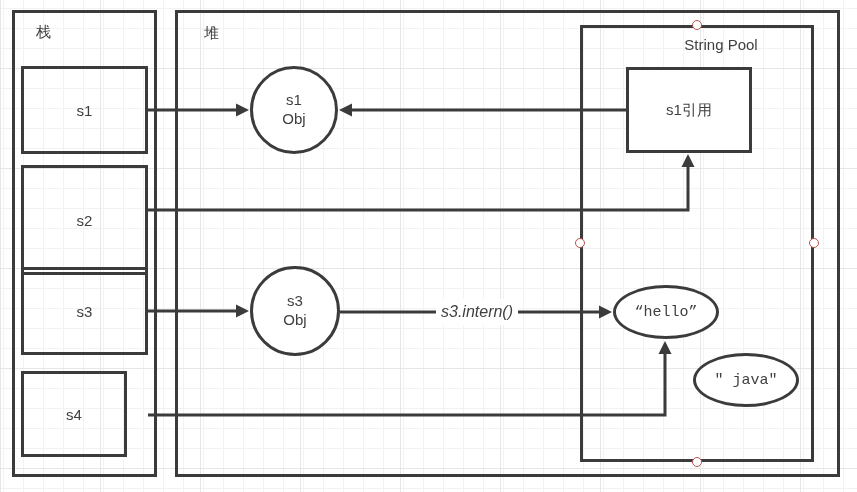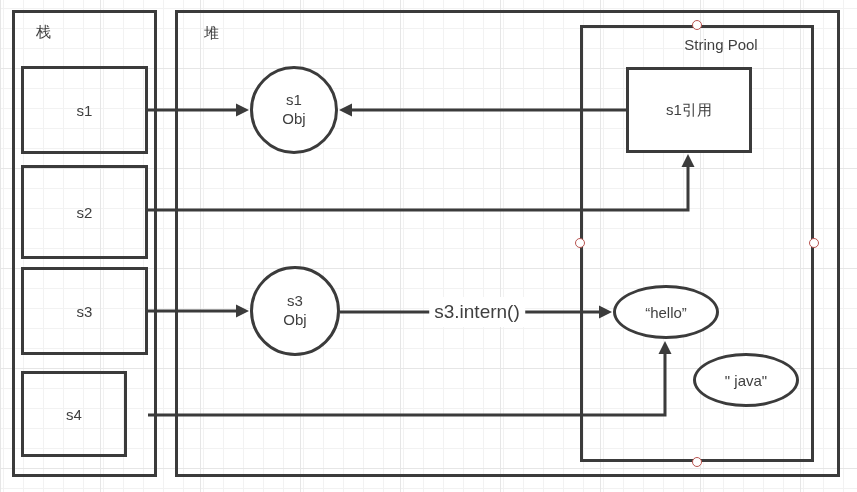--- a/index.html
+++ b/index.html
@@ -38,43 +38,44 @@
     align-items: center;
     justify-content: center;
     text-align: center;
     font-size: 15px;
   }
   .circle {
     border-radius: 50%;
     white-space: pre-line;
     line-height: 1.25;
   }
-  .ellipse { border-radius: 50%; }
+  .ellipse { border-radius: 50%; font-family: Liberation Mono, monospace; }
   .corner-label {
     position: absolute;
     font-size: 15px;
     white-space: nowrap;
   }
   .pool-title {
     position: absolute;
     left: 580px;
     top: 36px;
     width: 282px;
     text-align: center;
     font-size: 15px;
   }
   .edge-label {
     position: absolute;
     left: 477px;
     top: 312px;
     transform: translate(-50%, -50%);
     background: #ffffff;
     padding: 4px 5px;
-    font-size: 19px;
+    font-size: 16px;
     white-space: nowrap;
+    font-style: italic;
   }
   .handle {
     position: absolute;
     width: 10px;
     height: 10px;
     box-sizing: border-box;
     border-radius: 50%;
     background: #ffffff;
     border: 1.5px solid #b85450;
     transform: translate(-50%, -50%);
@@ -111,21 +112,21 @@
       <polygon points="665,341 658.5,354 671.5,354" fill="#3b3b3b" stroke="none"></polygon>
     </g>
   </svg>
 
   <div class="shape hollow" style="left:12px; top:10px; width:145px; height:467px;"></div>
   <div class="corner-label" style="left:36px; top:23px;">栈</div>
 
   <div class="shape hollow center-label" style="left:21px; top:66px; width:127px; height:88px;">
     <span>s1</span>
   </div>
-  <div class="shape hollow center-label" style="left:21px; top:165px; width:127px; height:94px;">
+  <div class="shape hollow center-label" style="left:21px; top:165px; width:127px; height:110px;">
     <span>s2</span>
   </div>
   <div class="shape hollow center-label" style="left:21px; top:267px; width:127px; height:88px;">
     <span>s3</span>
   </div>
   <div class="shape hollow center-label" style="left:21px; top:371px; width:106px; height:86px;">
     <span>s4</span>
   </div>
 
   <div class="shape hollow" style="left:175px; top:10px; width:665px; height:467px;"></div>

